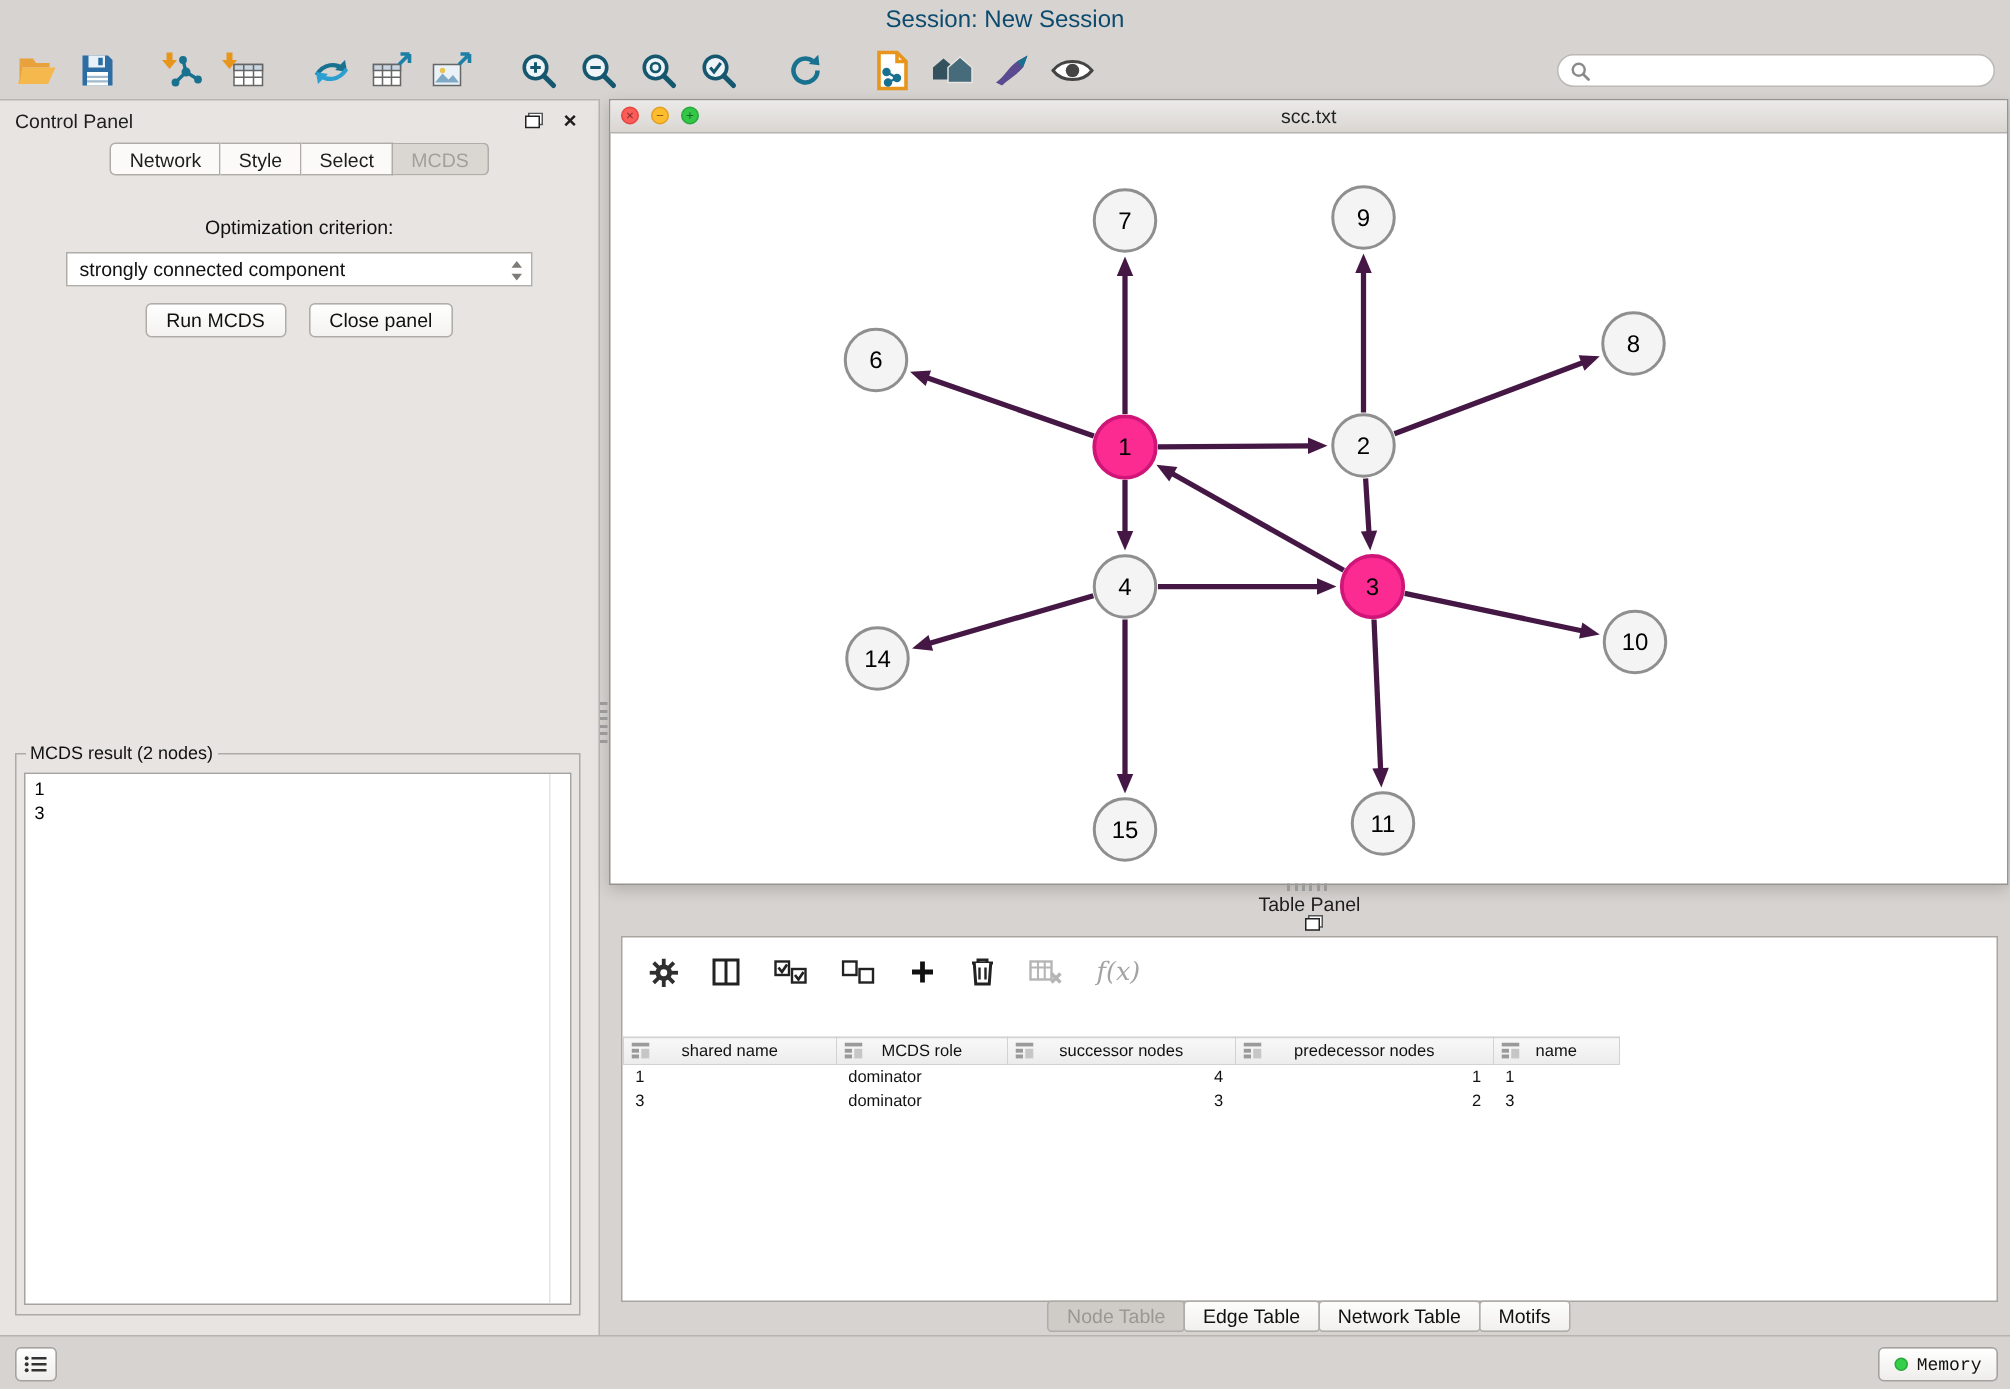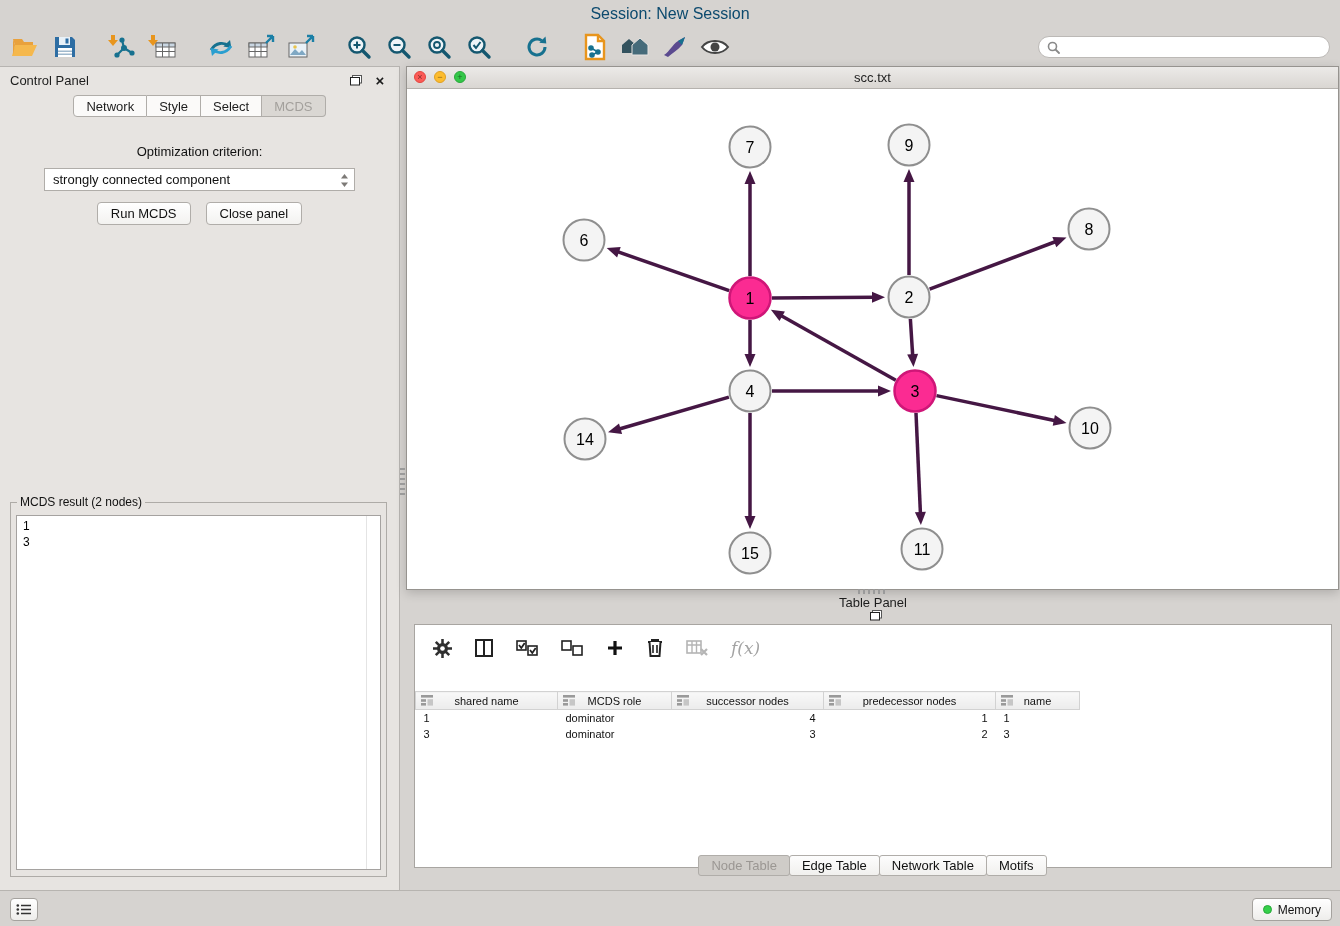--- a/index.html
+++ b/index.html
@@ -65,28 +65,28 @@
   .tt-toolbar{height:46px;display:flex;align-items:center;gap:22px;padding-left:18px;}
   .tt-btn{display:flex;align-items:center;justify-content:center;}
   .fx{font-family:"DejaVu Serif",serif;font-style:italic;font-size:17px;color:#a3a3a3;}
   table.data{border-collapse:collapse;width:665px;table-layout:fixed;font-size:11px;margin-top:20px;}
   table.data th{position:relative;height:18px;background:linear-gradient(#f8f8f8,#ececec);
                 border:1px solid #d2d2d2;font-weight:normal;font-size:11px;color:#111;}
   table.data th .col-icon{position:absolute;left:5px;top:3px;}
   table.data th .lbl{display:block;text-align:center;}
   table.data td{height:16px;padding:0 8px;color:#111;white-space:nowrap;overflow:hidden;}
   table.data td.right{text-align:right;}
-  .bottom-tabs{position:absolute;left:0;right:0;bottom:14px;display:flex;justify-content:center;}
+  .bottom-tabs{position:absolute;left:0;right:0;bottom:2px;display:flex;justify-content:center;}
   .bottom-tab{font-size:13px;height:21px;display:flex;align-items:center;padding:0 12px;
               background:linear-gradient(#fdfdfd,#f1f0ee);border:1px solid #b0ada9;margin-left:-1px;
               color:#111;border-radius:3px;}
   .bottom-tab.active{background:#cfccc8;color:#9b9793;}
 
   
-  .statusbar{position:absolute;left:0;top:890px;right:0;height:36px;border-top:1px solid #b7b4b0;}
+  .statusbar{position:absolute;left:0;top:890px;right:0;height:36px;border-top:1px solid #b7b4b0;font-family:Liberation Mono, monospace;}
   .sb-left{position:absolute;left:10px;top:7px;width:28px;height:23px;border:1px solid #a5a29e;border-radius:4px;
            background:linear-gradient(#fff,#eeedeb);display:flex;align-items:center;justify-content:center;}
   .memory-btn{position:absolute;right:8px;top:7px;height:23px;border:1px solid #a5a29e;border-radius:4px;
               background:linear-gradient(#fff,#eeedeb);display:flex;align-items:center;gap:6px;padding:0 10px;
               font-size:12px;color:#111;}
   .mem-dot{width:9px;height:9px;border-radius:50%;background:#35d04a;border:1px solid #28a83a;}
 
   
   .v-grip{position:absolute;left:400px;top:468px;width:5px;height:28px;
           background:repeating-linear-gradient(to bottom,#9a9a9a 0 2px,transparent 2px 5px);}

